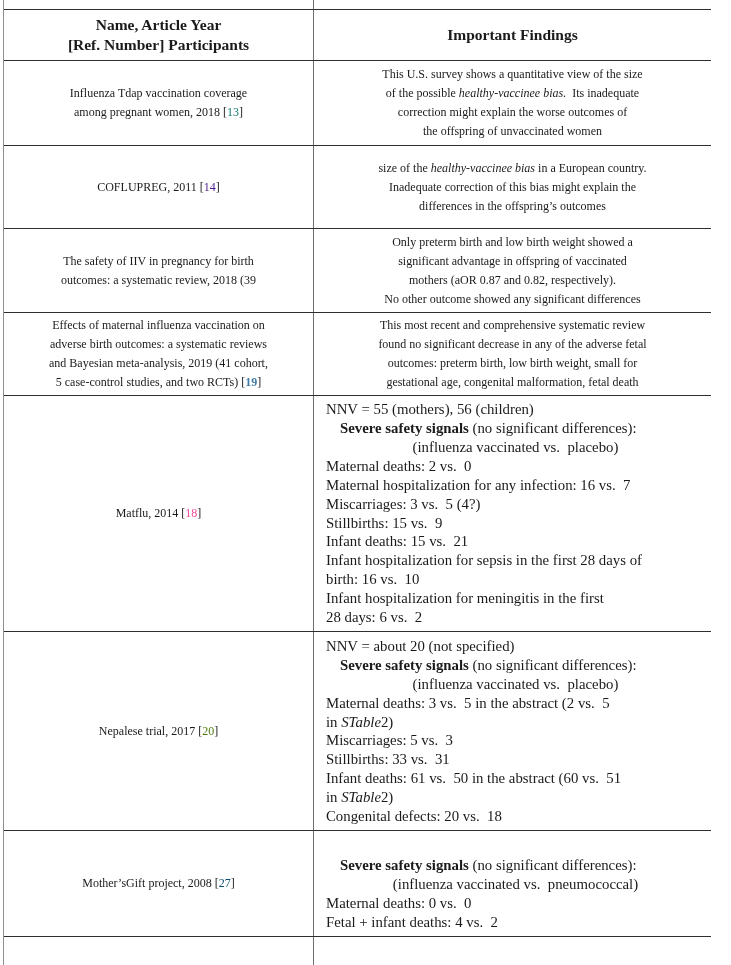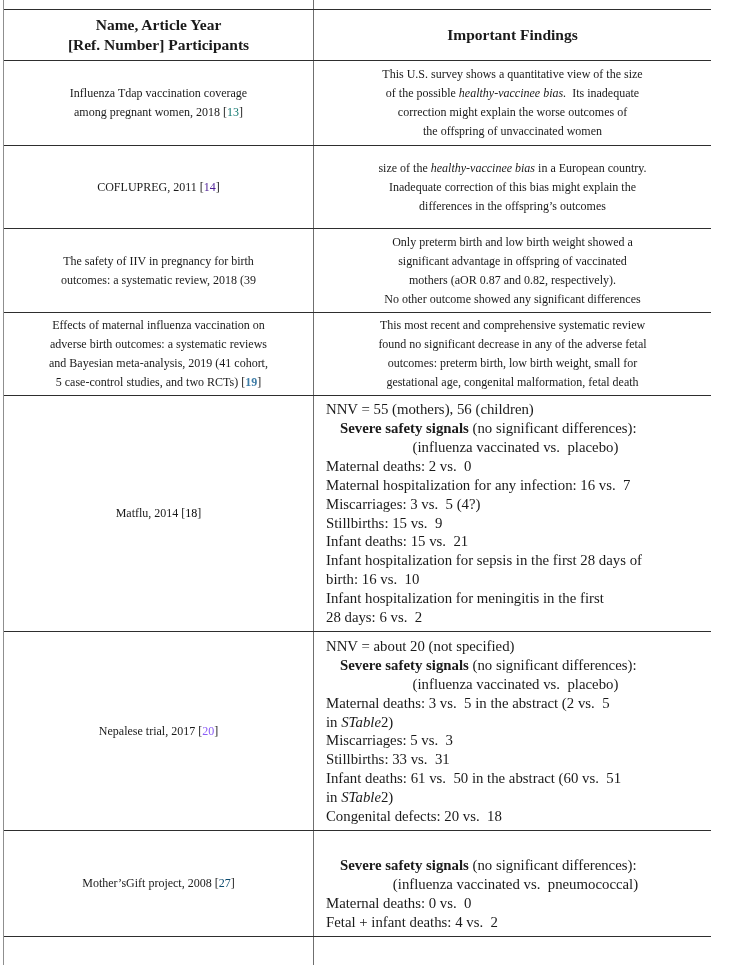--- a/index.html
+++ b/index.html
@@ -100,40 +100,40 @@
         </div>
         <div class="cell findings centered">
           <div class="line"><span>This most recent and comprehensive systematic review</span></div>
           <div class="line"><span>found no significant decrease in any of the adverse fetal</span></div>
           <div class="line"><span>outcomes: preterm birth, low birth weight, small for</span></div>
           <div class="line"><span>gestational age, congenital malformation, fetal death</span></div>
         </div>
       </div>
       <div class="row" style="height: 236px;">
         <div class="cell study">
-          <div class="line"><span>Matflu, 2014 [</span><span class="ref" style="color: #000000;">18</span><span>]</span></div>
+          <div class="line"><span>Matflu, 2014 [</span><span class="ref" style="color: #ec4899;">18</span><span>]</span></div>
         </div>
         <div class="cell findings detail">
           <div class="line"><span>NNV = 55 (mothers), 56 (children)</span></div>
           <div class="line ind"><span class="bd">Severe safety signals</span><span> (no significant differences):</span></div>
           <div class="line cen"><span>(influenza vaccinated vs.  placebo)</span></div>
           <div class="line"><span>Maternal deaths: 2 vs.  0</span></div>
           <div class="line"><span>Maternal hospitalization for any infection: 16 vs.  7</span></div>
           <div class="line"><span>Miscarriages: 3 vs.  5 (4?)</span></div>
           <div class="line"><span>Stillbirths: 15 vs.  9</span></div>
           <div class="line"><span>Infant deaths: 15 vs.  21</span></div>
           <div class="line"><span>Infant hospitalization for sepsis in the first 28 days of</span></div>
           <div class="line"><span>birth: 16 vs.  10</span></div>
           <div class="line"><span>Infant hospitalization for meningitis in the first</span></div>
           <div class="line"><span>28 days: 6 vs.  2</span></div>
         </div>
       </div>
       <div class="row" style="height: 199px;">
         <div class="cell study">
-          <div class="line"><span>Nepalese trial, 2017 [</span><span class="ref" style="color: #8b5cf6;">20</span><span>]</span></div>
+          <div class="line"><span>Nepalese trial, 2017 [</span><span class="ref" style="color: #4d7c0f;">20</span><span>]</span></div>
         </div>
         <div class="cell findings detail">
           <div class="line"><span>NNV = about 20 (not specified)</span></div>
           <div class="line ind"><span class="bd">Severe safety signals</span><span> (no significant differences):</span></div>
           <div class="line cen"><span>(influenza vaccinated vs.  placebo)</span></div>
           <div class="line"><span>Maternal deaths: 3 vs.  5 in the abstract (2 vs.  5</span></div>
           <div class="line"><span>in </span><span class="it">STable</span><span>2)</span></div>
           <div class="line"><span>Miscarriages: 5 vs.  3</span></div>
           <div class="line"><span>Stillbirths: 33 vs.  31</span></div>
           <div class="line"><span>Infant deaths: 61 vs.  50 in the abstract (60 vs.  51</span></div>

